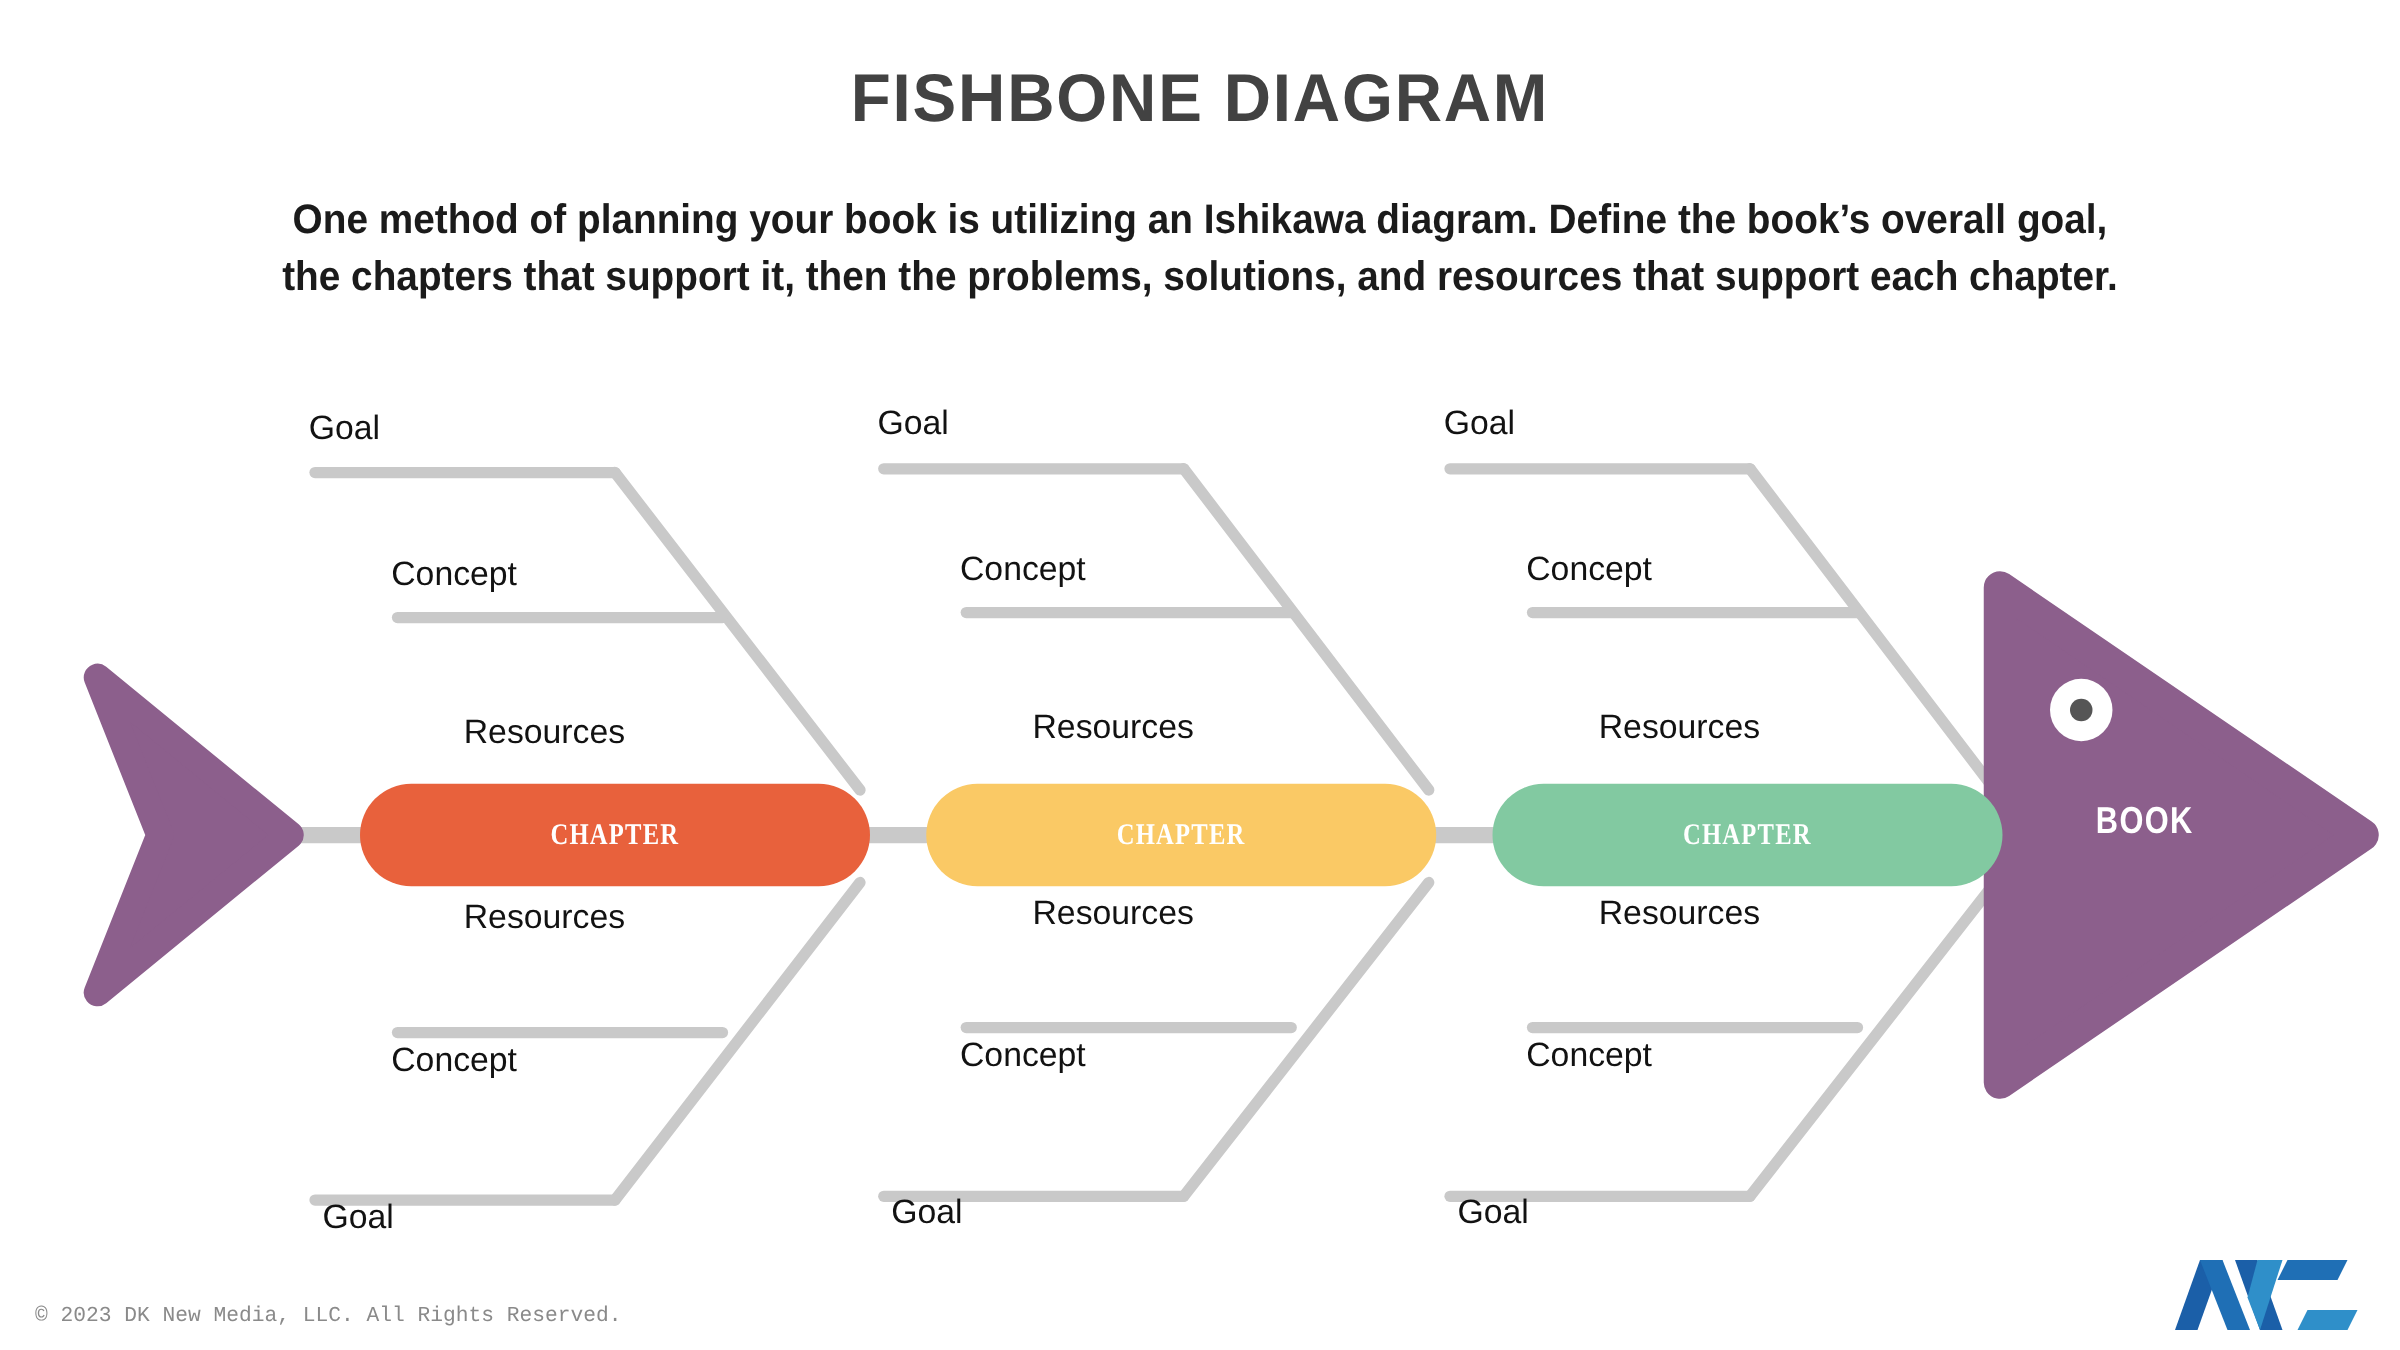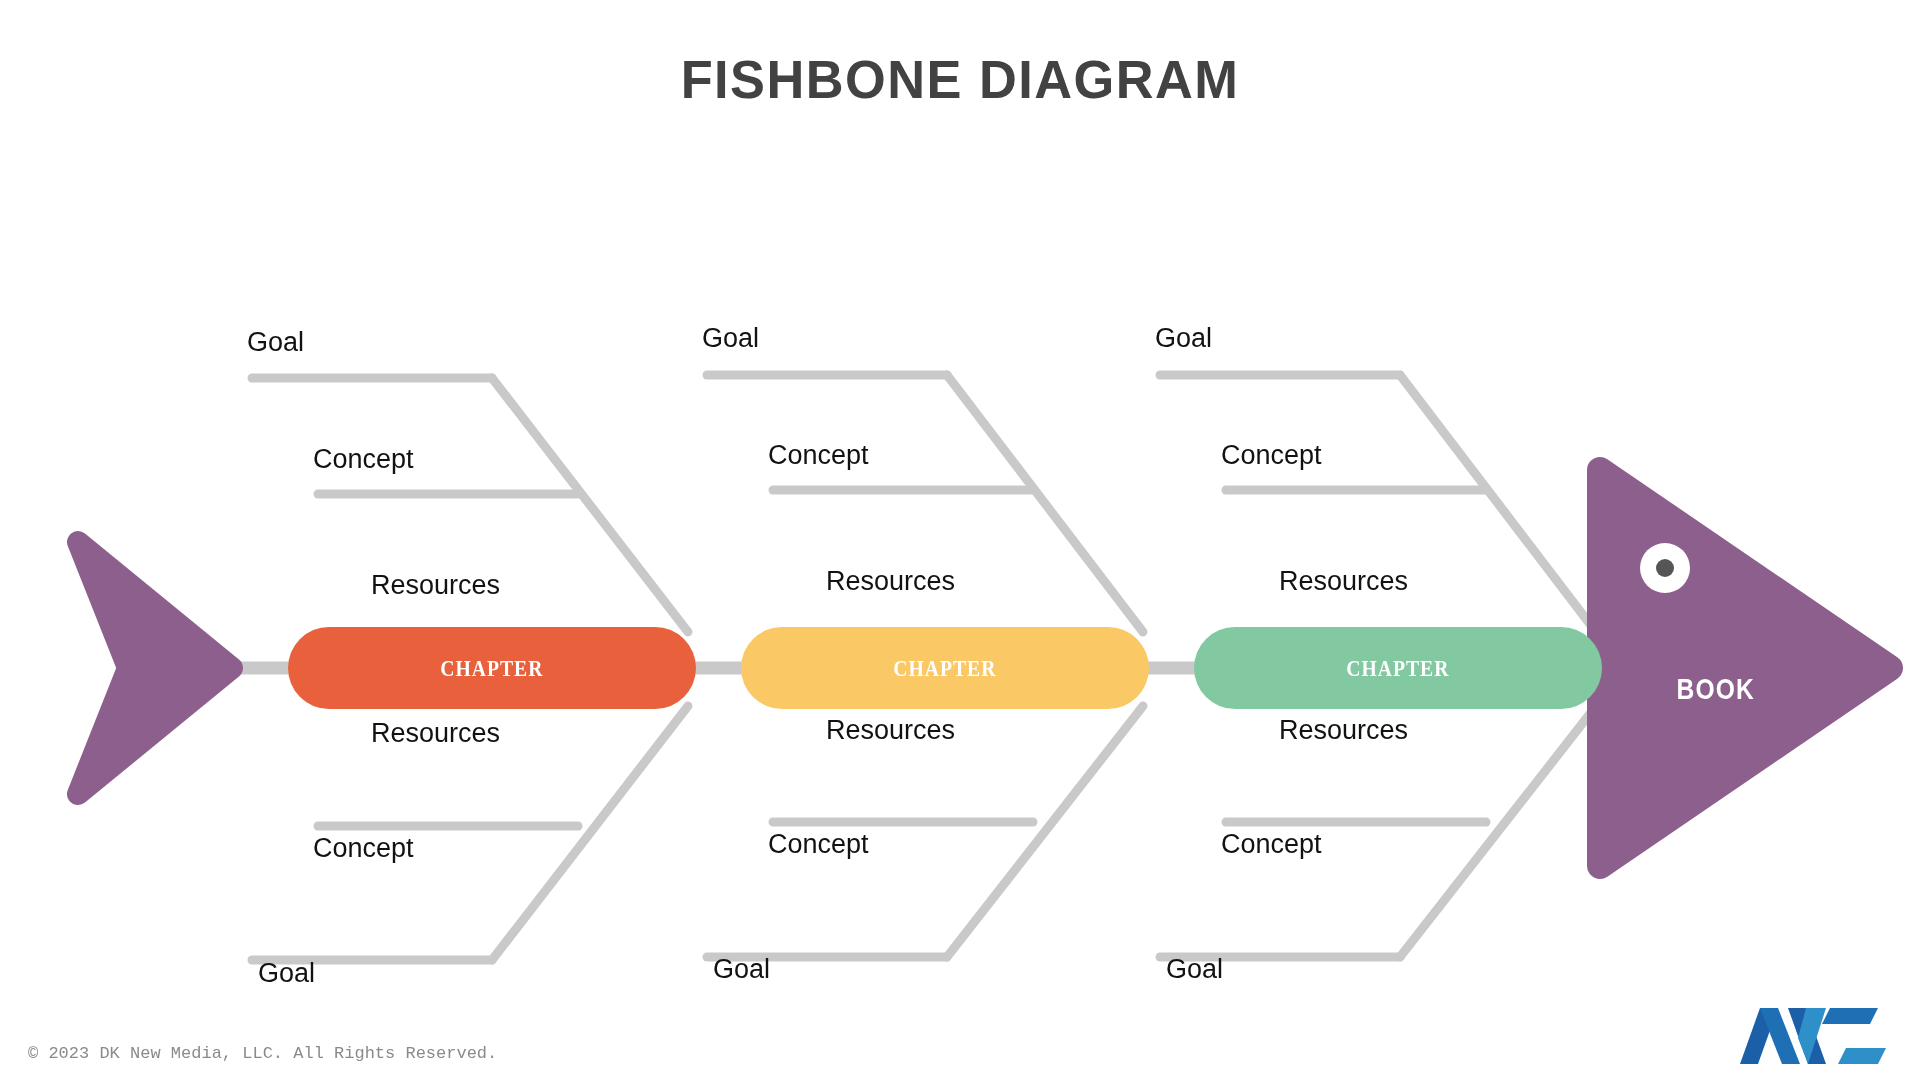--- a/index.html
+++ b/index.html
@@ -48,21 +48,21 @@
     font-family:Liberation Serif, serif;
     font-weight:bold;
     font-size:24px;
     letter-spacing:1.2px;
   }
   .chapter-pill span { transform:scaleX(0.82); display:block; }
 
   
   #book-label {
     position:absolute;
-    left:1668px; top:672px;
+    left:1668px; top:640px;
     color:#ffffff;
     font-family:"Liberation Sans", sans-serif;
     font-weight:bold;
     font-size:30px;
     letter-spacing:1.4px;
   }
   #book-label span { display:block; transform:scaleX(0.82); }
 
   
   .branch-label {
@@ -82,20 +82,24 @@
   }
   #logo { position:absolute; left:1738px; top:1004px; }
 </style>
 </head>
 <body>
 
 <div id="stage">
 
   <div id="title">FISHBONE DIAGRAM</div>
 
+  <div id="subtitle">
+    <span class="ln">One method of planning your book is utilizing an Ishikawa diagram. Define the book’s overall goal,</span>
+    <span class="ln">the chapters that support it, then the problems, solutions, and resources that support each chapter.</span>
+  </div>
 
   <div id="diagram">
 
     <svg id="skeleton" width="1920" height="1080" viewBox="0 0 1920 1080">
 
       <line x1="200" y1="668" x2="1700" y2="668" stroke="#c9c9c9" stroke-width="13" stroke-linecap="round"></line>
 
       <line x1="688" y1="632" x2="492" y2="378" stroke="#c9c9c9" stroke-width="9" stroke-linecap="round"></line>
 
       <line x1="688" y1="706" x2="492" y2="960" stroke="#c9c9c9" stroke-width="9" stroke-linecap="round"></line>

